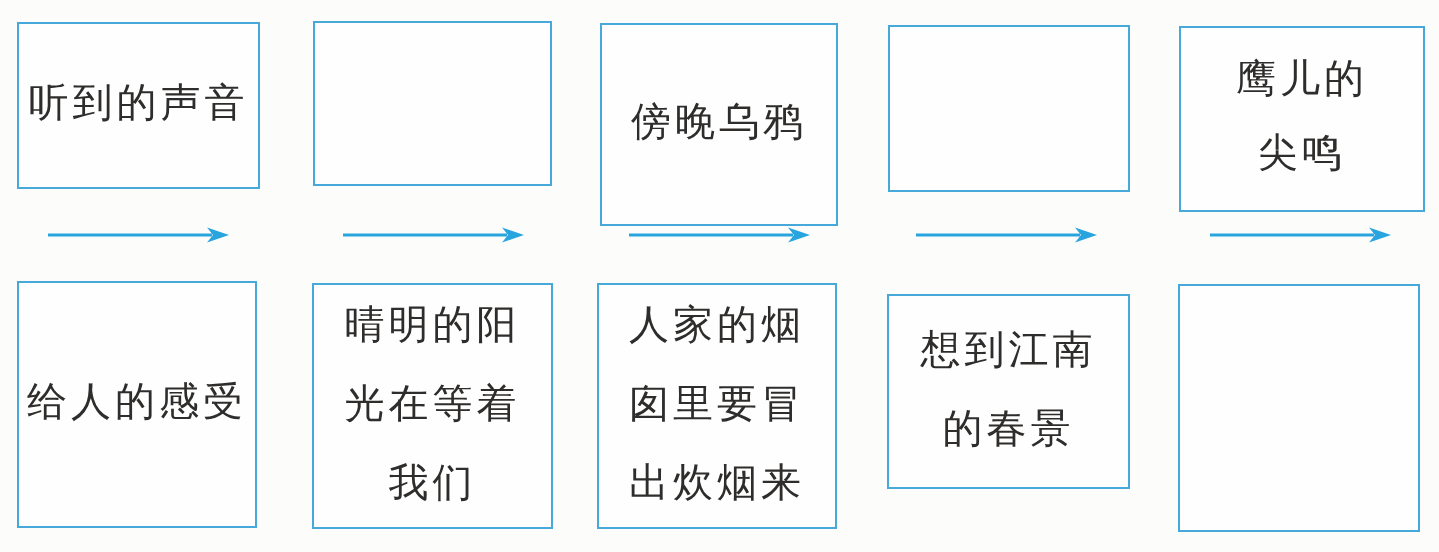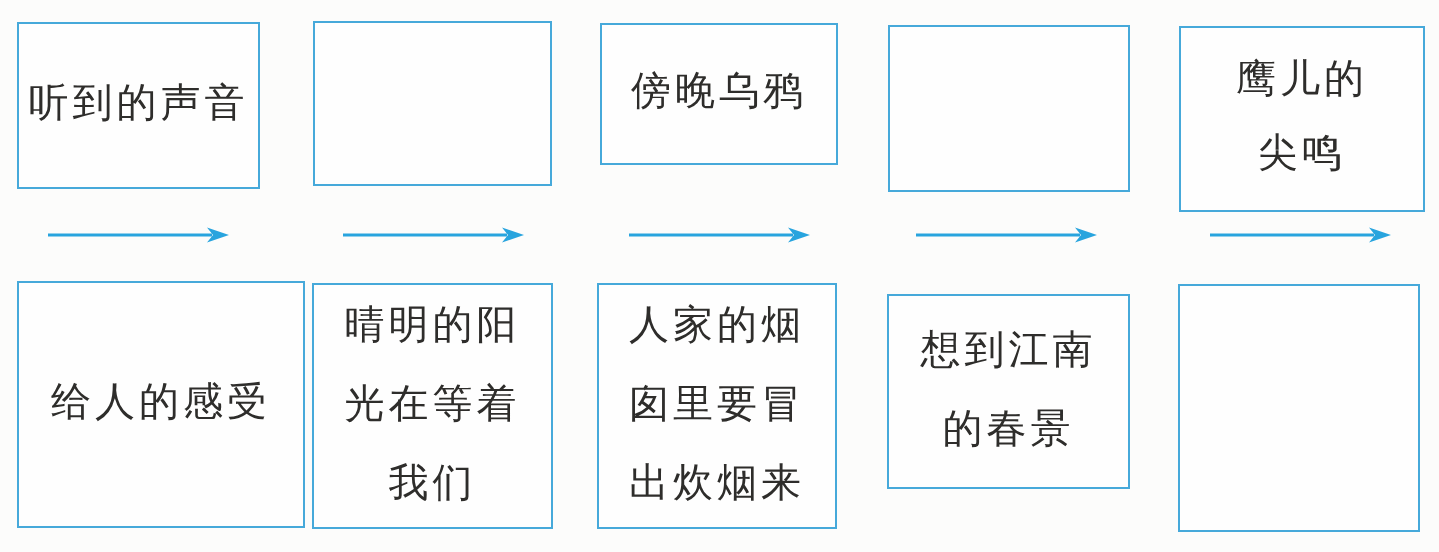--- a/index.html
+++ b/index.html
@@ -30,25 +30,25 @@
     text-align: center;
     font-size: 40px;
     letter-spacing: 4px;
   }
   .row-top .line { line-height: 74px; }
   .row-bottom .line { line-height: 79px; }
   .line { display: block; white-space: nowrap; }
   
   .t1 { left: 17px;   top: 22px; width: 243px; height: 167px; }
   .t2 { left: 313px;  top: 21px; width: 239px; height: 165px; }
-  .t3 { left: 600px;  top: 23px; width: 238px; height: 142px; }
+  .t3 { left: 600px;  top: 23px; width: 238px; height: 203px; }
   .t4 { left: 888px;  top: 25px; width: 242px; height: 167px; }
   .t5 { left: 1179px; top: 26px; width: 246px; height: 186px; }
   
-  .b1 { left: 17px;   top: 281px; width: 288px; height: 247px; text-align: center; }
+  .b1 { left: 17px;   top: 281px; width: 240px; height: 247px; text-align: center; }
   .b2 { left: 312px;  top: 283px; width: 241px; height: 246px; }
   .b3 { left: 597px;  top: 283px; width: 240px; height: 246px; }
   .b4 { left: 887px;  top: 286px; width: 243px; height: 195px; margin-top: 8px; }
   .b5 { left: 1178px; top: 284px; width: 242px; height: 248px; }
   
   .arrow {
     position: absolute;
     top: 226px;
     width: 182px;
     height: 18px;

